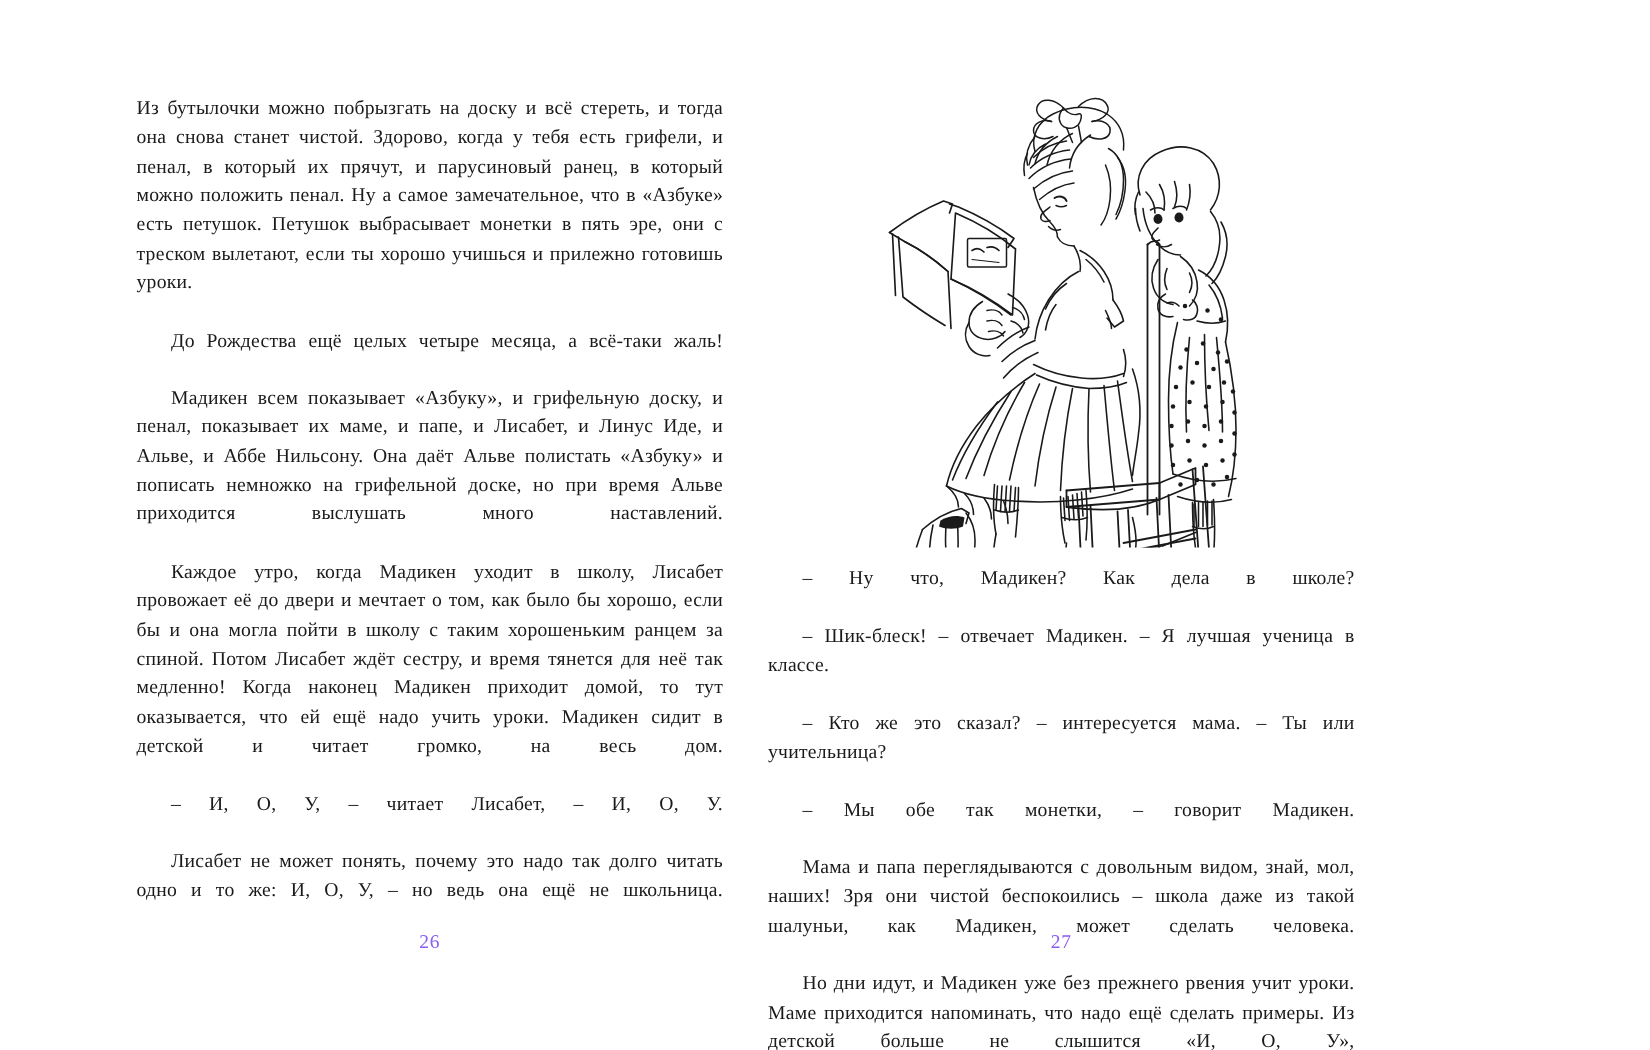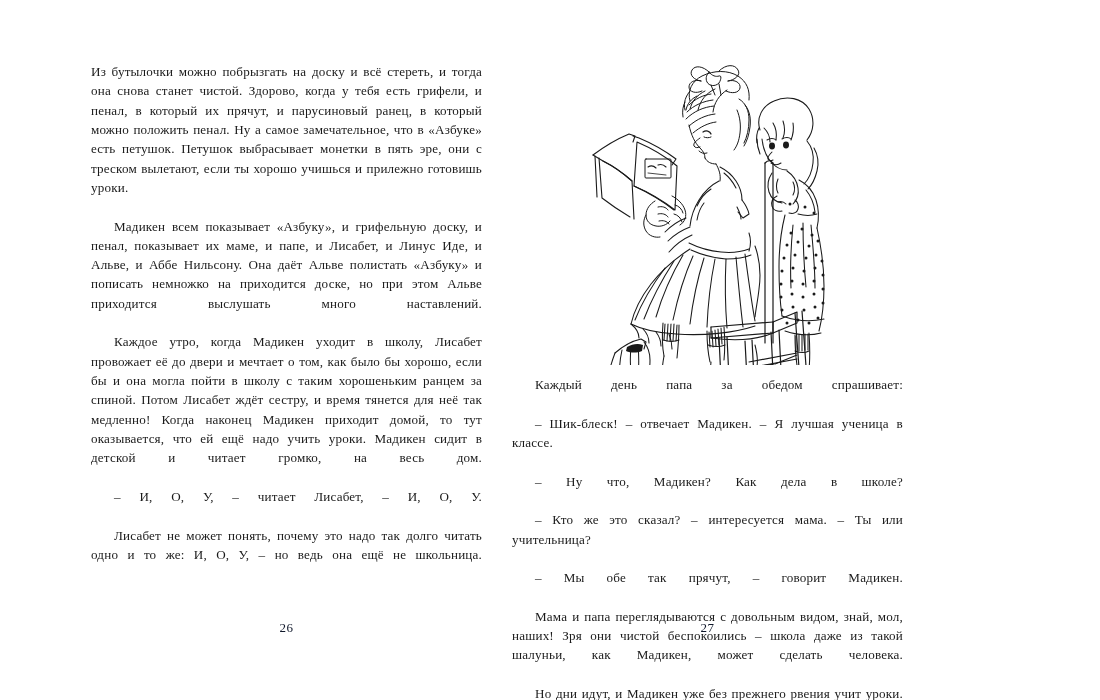--- a/index.html
+++ b/index.html
@@ -69,21 +69,21 @@
   }
 
   
   .folio {
     position: absolute;
     top: 620px;
     width: 391px;
     text-align: center;
     font-size: 13px;
     letter-spacing: 0.5px;
-    color: #0f172a;
+    color: #8b5cf6;
     font-family: "Liberation Serif", "DejaVu Serif", serif;
   }
   .leaf-left .folio { left: 91px; }
   .leaf-right .folio { left: 58px; }
 
   
   .illustration {
     position: absolute;
     left: 105px;   
     top: 55px;
@@ -98,21 +98,22 @@
 </style>
 </head>
 <body>
 
 <div class="page">
   <div class="spread">
 
     <div class="leaf leaf-left">
       <div class="textcol">
         <p class="noindent">Из бутылочки можно побрызгать на доску и всё стереть, и тогда она снова станет чистой. Здорово, когда у тебя есть грифели, и пенал, в который их прячут, и парусиновый ранец, в который можно положить пенал. Ну а самое замечательное, что в «Азбуке» есть петушок. Петушок выбрасывает монетки в пять эре, они с треском вылетают, если ты хорошо учишься и прилежно готовишь уроки.</p>
-        <p>Мадикен всем показывает «Азбуку», и грифельную доску, и пенал, показывает их маме, и папе, и Лисабет, и Линус Иде, и Альве, и Аббе Нильсону. Она даёт Альве полистать «Азбуку» и пописать немножко на приходится доске, но при этом Альве приходится выслушать много наставлений.</p>
+        <p>До Рождества ещё целых четыре месяца, а всё-таки жаль!</p>
+        <p>Мадикен всем показывает «Азбуку», и грифельную доску, и пенал, показывает их маме, и папе, и Лисабет, и Линус Иде, и Альве, и Аббе Нильсону. Она даёт Альве полистать «Азбуку» и пописать немножко на грифельной доске, но при время Альве приходится выслушать много наставлений.</p>
         <p>Каждое утро, когда Мадикен уходит в школу, Лисабет провожает её до двери и мечтает о том, как было бы хорошо, если бы и она могла пойти в школу с таким хорошеньким ранцем за спиной. Потом Лисабет ждёт сестру, и время тянется для неё так медленно! Когда наконец Мадикен приходит домой, то тут оказывается, что ей ещё надо учить уроки. Мадикен сидит в детской и читает громко, на весь дом.</p>
         <p>– И, О, У, – читает Лисабет, – И, О, У.</p>
         <p>Лисабет не может понять, почему это надо так долго читать одно и то же: И, О, У, – но ведь она ещё не школьница.</p>
       </div>
       <div class="folio">26</div>
     </div>
 
     <div class="leaf leaf-right">
 
       <div class="illustration">
@@ -371,25 +372,24 @@
             <path d="M79 290 c1 11 1 21 0 31"></path>
             <path d="M58 324 c9 3 19 3 28 0"></path>
 
             <path d="M68 292 c5-3 11-4 16-2 l-1 6 c-5 2 -11 2 -16 0z" fill="#1a1a1a" stroke="none"></path>
           </g>
 
         </svg>
       </div>
 
       <div class="textcol">
-        <p>Каждый день папа за обедом спрашивает:</p>
+        <p>– Ну что, Мадикен? Как дела в школе?</p>
         <p>– Шик-блеск! – отвечает Мадикен. – Я лучшая ученица в классе.</p>
-        <p>– Ну что, Мадикен? Как дела в школе?</p>
         <p>– Кто же это сказал? – интересуется мама. – Ты или учительница?</p>
-        <p>– Мы обе так прячут, – говорит Мадикен.</p>
+        <p>– Мы обе так монетки, – говорит Мадикен.</p>
         <p>Мама и папа переглядываются с довольным видом, знай, мол, наших! Зря они чистой беспокоились – школа даже из такой шалуньи, как Мадикен, может сделать человека.</p>
         <p>Но дни идут, и Мадикен уже без прежнего рвения учит уроки. Маме приходится напоминать, что надо ещё сделать примеры. Из детской больше не слышится «И, О, У»,</p>
       </div>
       <div class="folio">27</div>
     </div>
 
   </div>
 </div>
 
 </body></html>

